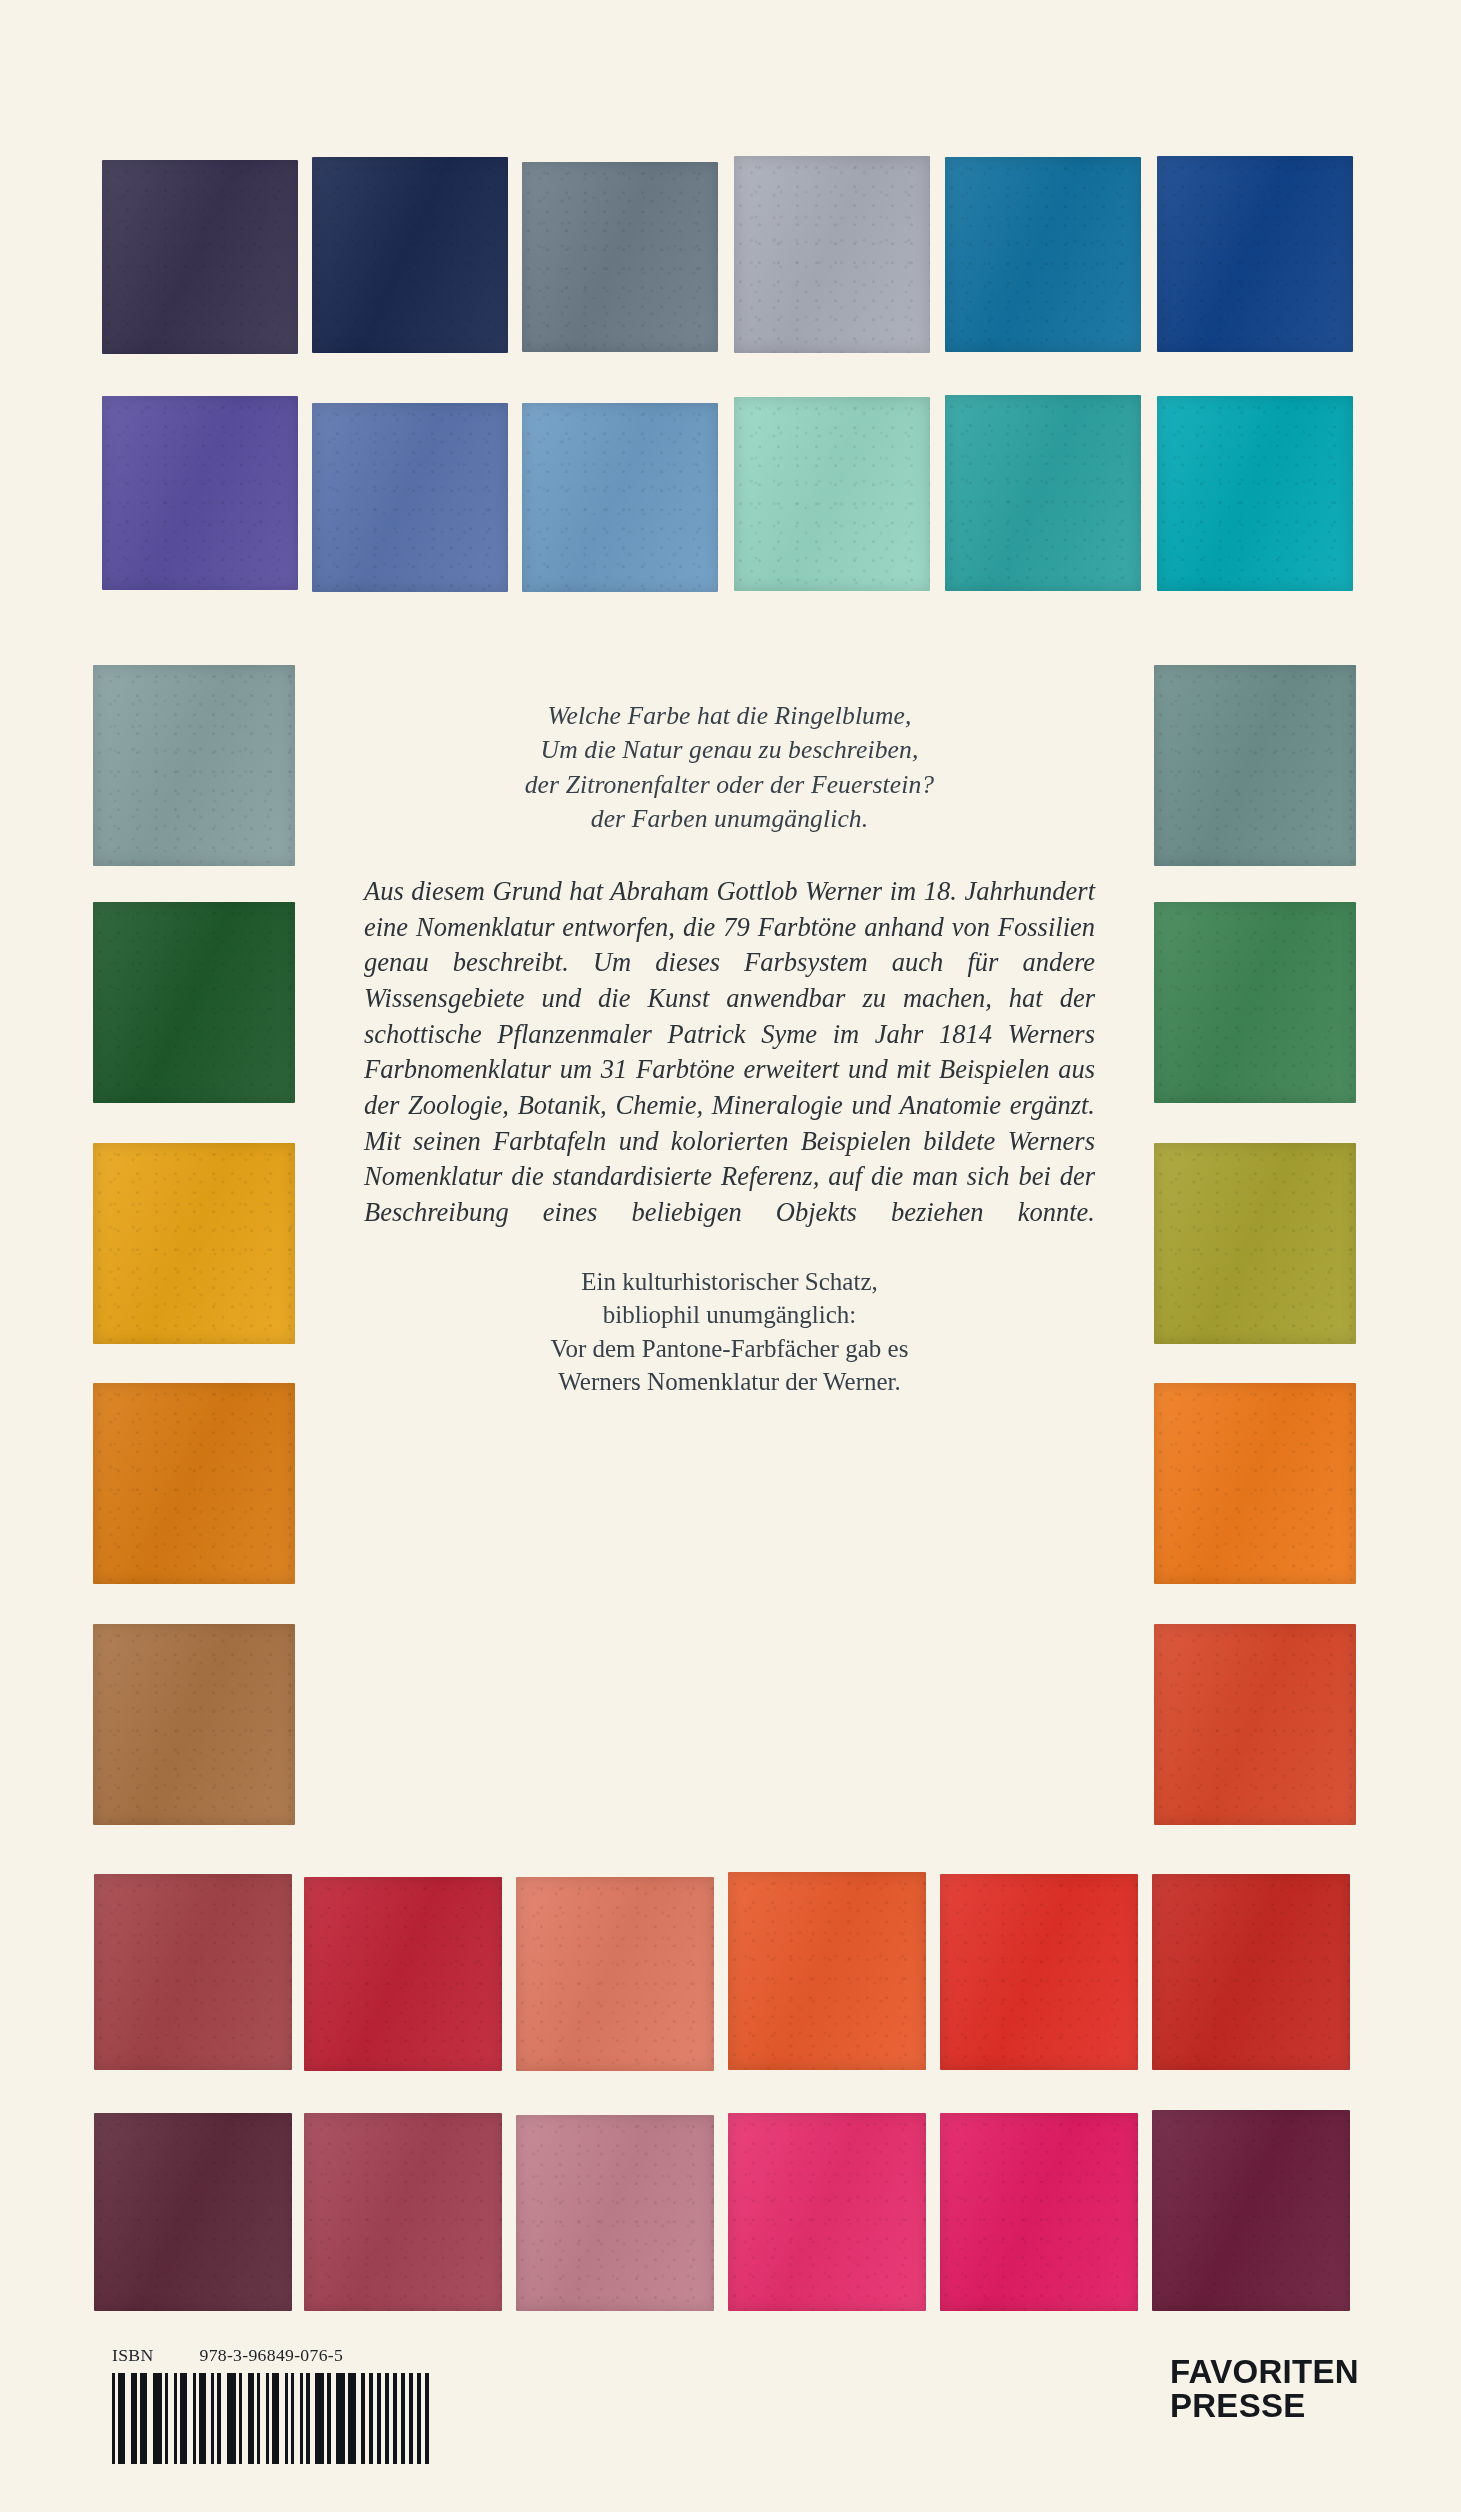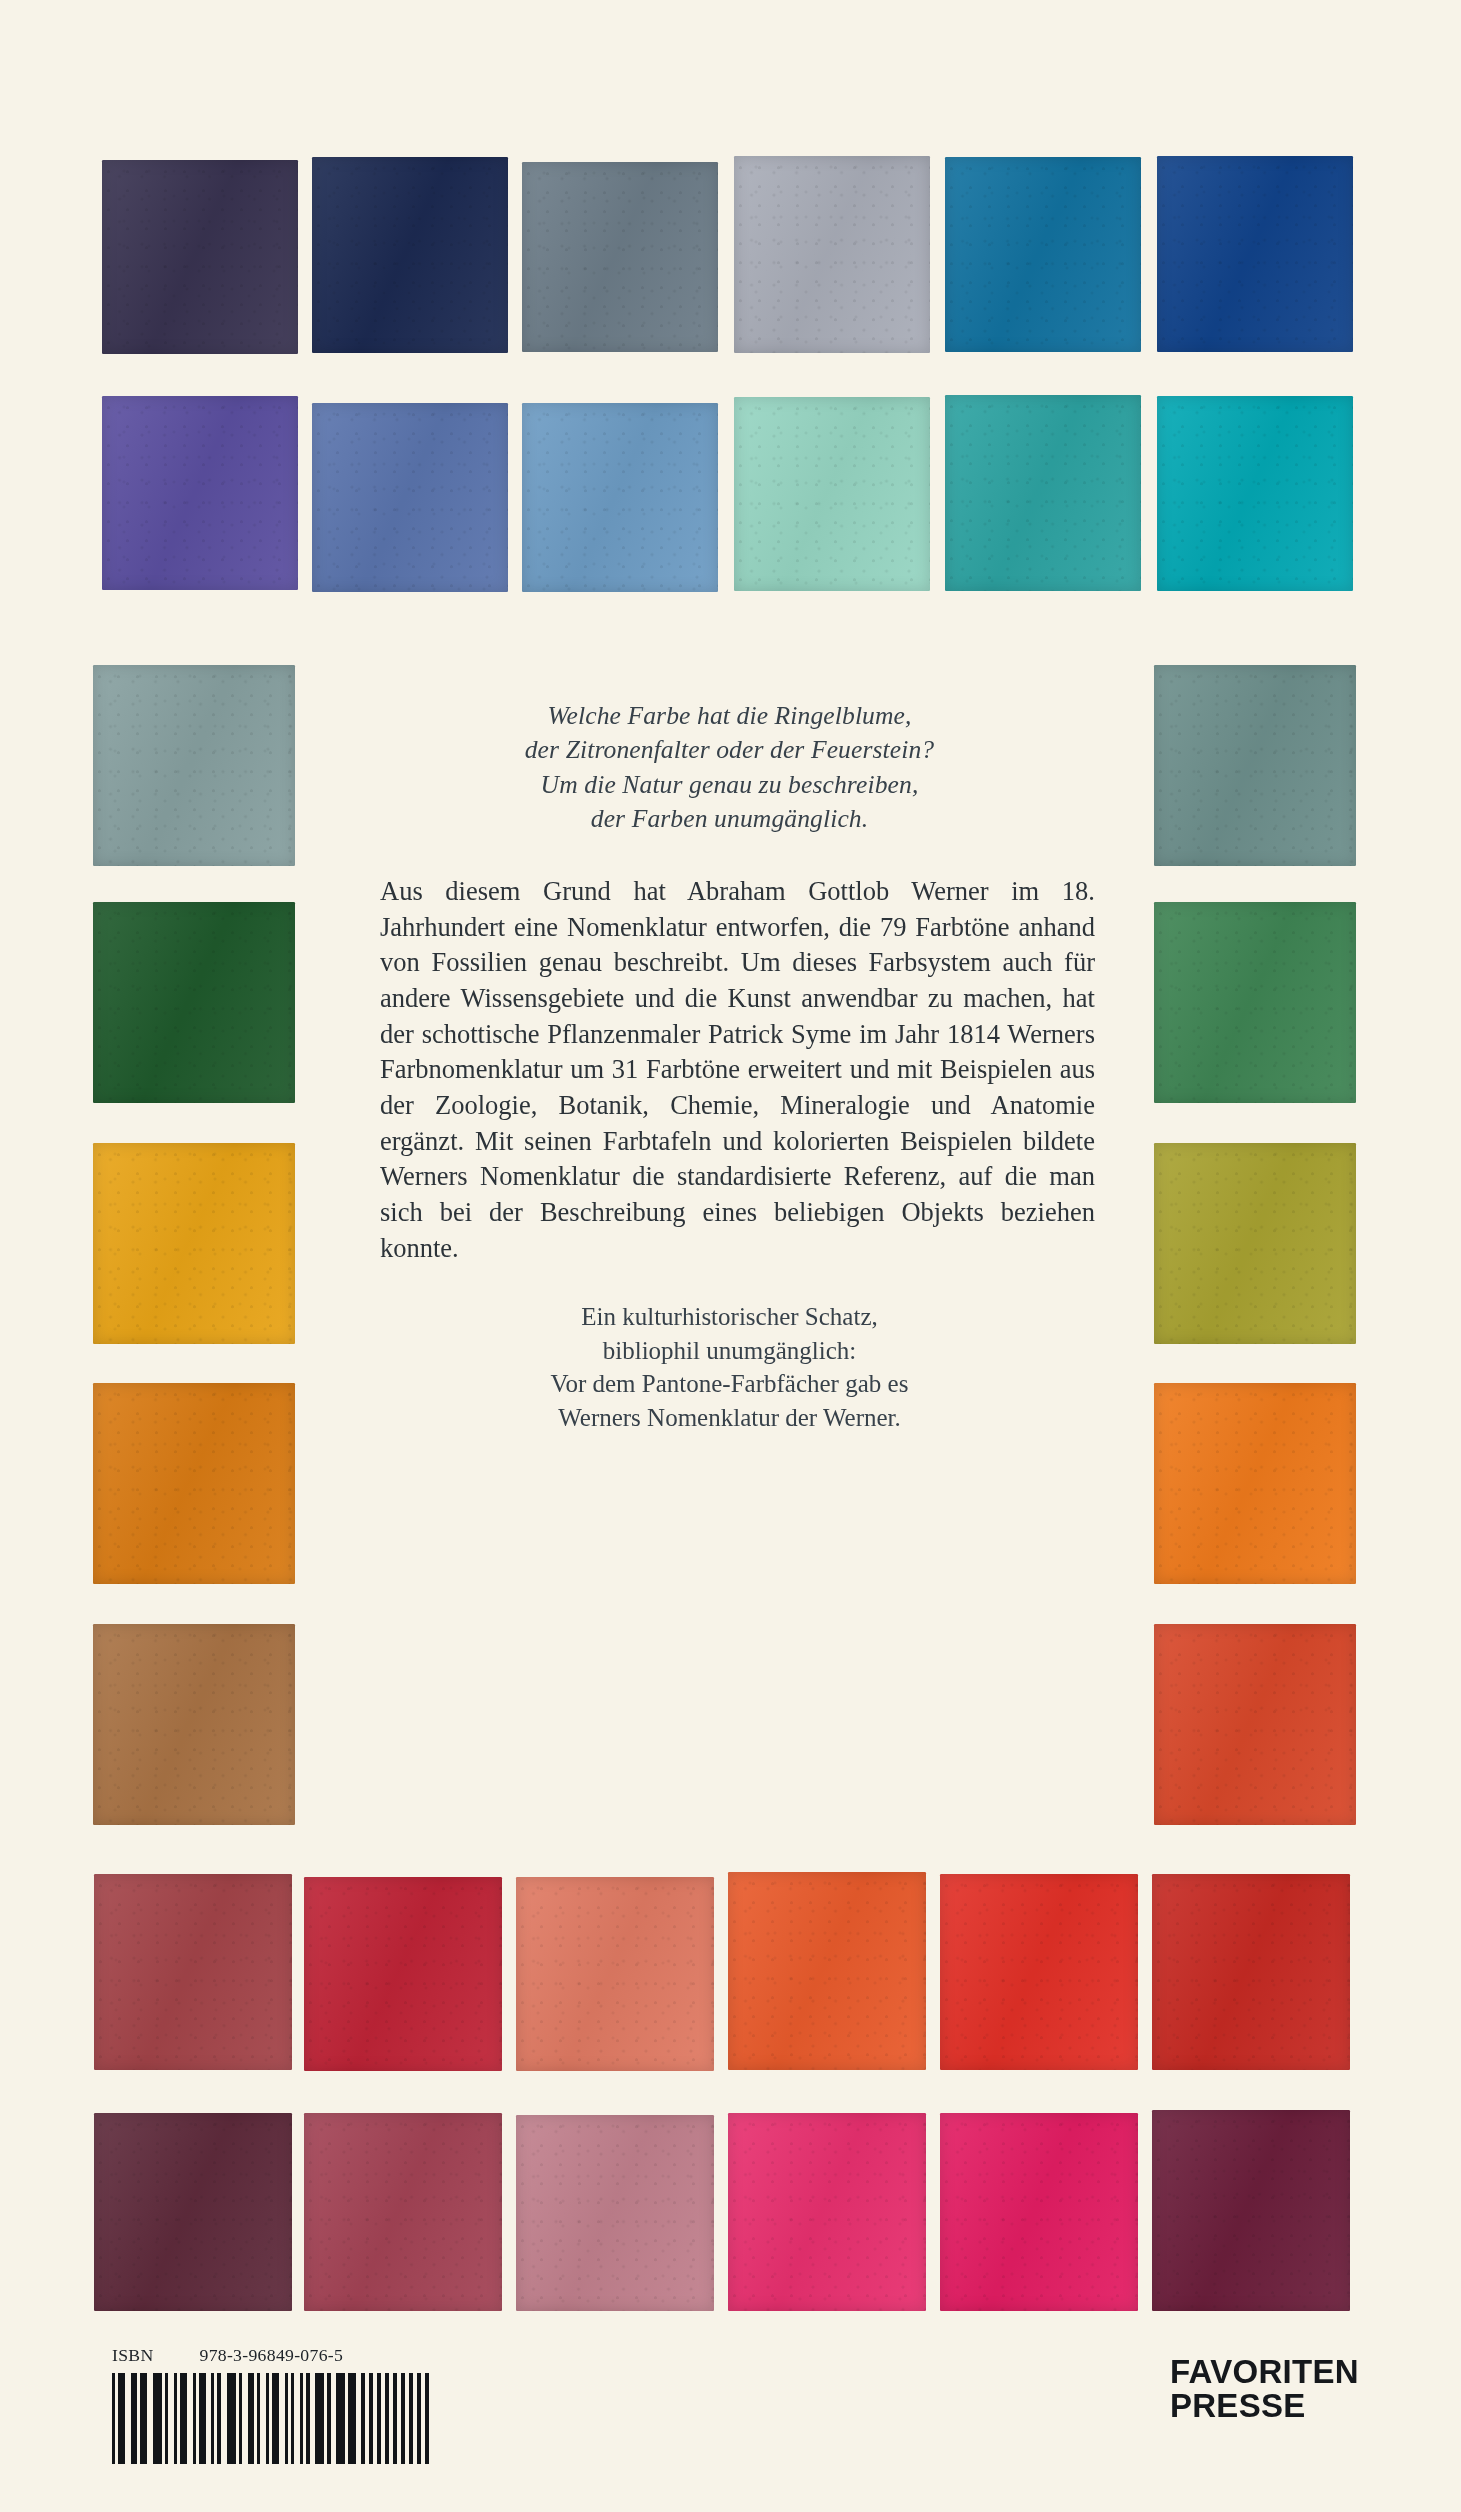--- a/index.html
+++ b/index.html
@@ -72,22 +72,23 @@
     letter-spacing: 0.1px;
   }
   .intro span { display: block; }
 
   .body-text {
     font-size: 26.5px;
     line-height: 1.345;
     text-align: justify;
     text-align-last: justify;
     color: #2c3339;
-    margin: 0 0 34px 16px;
+    margin: 0 0 34px 0;
     hyphens: manual;
+    font-style: italic;
   }
 
   .outro {
     font-size: 25px;
     line-height: 1.34;
     text-align: center;
     color: #37414a;
     margin: 0;
   }
   .outro span { display: block; }
@@ -184,22 +185,22 @@
     <div class="swatch" style="left:516px;  top:2115px; width:198px; height:196px; background-color:#c1808d;"></div>
     <div class="swatch" style="left:728px; top:2113px; width:198px; height:198px; background-color:#e8306f;"></div>
     <div class="swatch" style="left:940px; top:2113px; width:198px; height:198px; background-color:#e31d63; "></div>
     <div class="swatch" style="left:1152px; top:2110px; width:198px; height:201px; background-color:#6c1f3c;"></div>
   </div>
 
   <div class="textcol">
 
     <p class="intro">
       <span>Welche Farbe hat die Ringelblume,</span>
+      <span>Um die Natur genau zu beschreiben,</span>
       <span>der Zitronenfalter oder der Feuerstein?</span>
-      <span>Um die Natur genau zu beschreiben,</span>
       <span>der Farben unumgänglich.</span>
     </p>
 
     <p class="body-text">Aus diesem Grund hat Abraham Gottlob Werner im 18. Jahrhundert eine Nomenklatur entworfen, die 79 Farbtöne anhand von Fossilien genau beschreibt. Um dieses Farbsystem auch für andere Wissensgebiete und die Kunst anwendbar zu machen, hat der schottische Pflanzenmaler Patrick Syme im Jahr 1814 Werners Farbnomenklatur um 31 Farbtöne erweitert und mit Beispielen aus der Zoologie, Botanik, Chemie, Mineralogie und Anatomie ergänzt. Mit seinen Farbtafeln und kolorierten Beispielen bildete Werners Nomenklatur die standardisierte Referenz, auf die man sich bei der Beschreibung eines beliebigen Objekts beziehen konnte.</p>
 
     <p class="outro">
       <span>Ein kulturhistorischer Schatz,</span>
       <span>bibliophil unumgänglich:</span>
       <span>Vor dem Pantone-Farbfächer gab es</span>
       <span>Werners Nomenklatur der Werner.</span>

